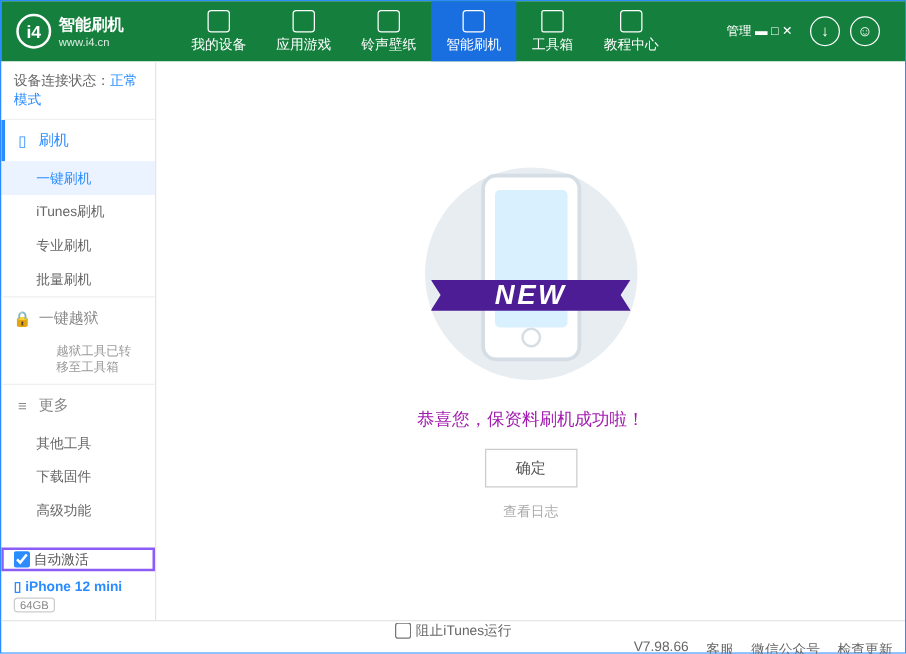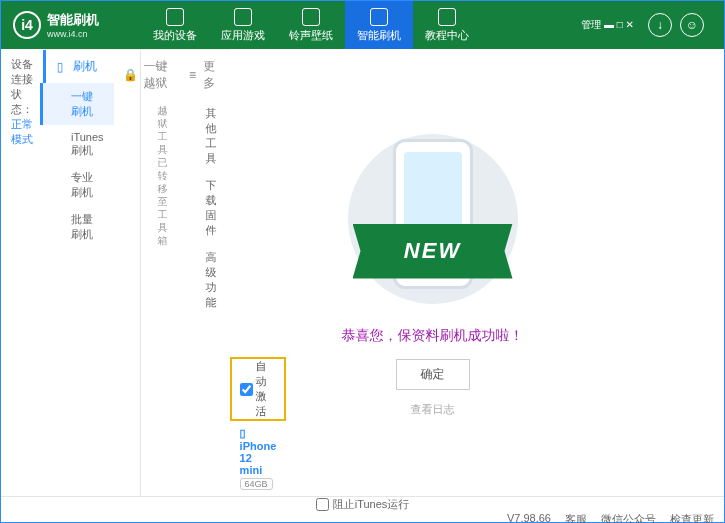--- a/index.html
+++ b/index.html
@@ -13,44 +13,44 @@
 .logo-text .url { font-size: 9px; opacity: 0.85; }
 .navs { display: flex; flex: 1; height: 48px; }
 .nav-item { display: flex; flex-direction: column; align-items: center; justify-content: center; padding: 0 12px; font-size: 11px; cursor: pointer; min-width: 58px; }
 .nav-item.active { background: #1a6fe0; }
 .nav-icon { width: 18px; height: 18px; margin-bottom: 2px; border: 1.5px solid #fff; border-radius: 3px; }
 .nav-icon.briefcase { border-radius: 2px; position: relative; }
 .title-controls { display: flex; align-items: center; gap: 8px; padding-right: 20px; font-size: 10px; }
 .ctrl-icon { width: 24px; height: 24px; border: 1.5px solid #fff; border-radius: 50%; display: flex; align-items: center; justify-content: center; font-size: 12px; cursor: pointer; }
 .win-btns { display: flex; gap: 4px; margin-right: 6px; }
 .body { flex: 1; display: flex; overflow: hidden; }
-.sidebar { width: 140px; border-right: 1px solid #e5e5e5; display: flex; flex-direction: row; font-size: 12px; }
+.sidebar { width: 124px; border-right: 1px solid #e5e5e5; display: flex; flex-direction: column; font-size: 12px; }
 .conn-status { padding: 8px 10px; font-size: 11px; color: #666; }
 .conn-status .val { color: #2b8cff; }
 .side-section { border-top: 1px solid #f0f0f0; }
 .side-head { display: flex; align-items: center; padding: 8px 10px; color: #888; cursor: pointer; }
 .side-head.blue { color: #2b8cff; border-left: 3px solid #2b8cff; padding-left: 7px; }
 .side-head .ic { width: 14px; height: 14px; margin-right: 6px; display: inline-flex; align-items: center; justify-content: center; }
 .side-sub { padding: 6px 10px 6px 28px; color: #666; cursor: pointer; font-size: 11px; }
 .side-sub.active { background: #eaf3ff; color: #2b8cff; border-left: 3px solid #2b8cff; margin-left: -3px; padding-left: 28px; }
 .side-note { padding: 4px 10px 6px 44px; color: #999; font-size: 10px; line-height: 1.3; }
 .sidebar-bottom { margin-top: auto; }
-.checks { border: 2px solid #eab308; padding: 0 8px; display: flex; gap: 26px; font-size: 11px; }
+.checks { border: 2px solid #8b5cf6; padding: 0 8px; display: flex; gap: 26px; font-size: 11px; }
 .checks label { display: flex; align-items: center; gap: 3px; color: #555; cursor: pointer; }
 .checks input { accent-color: #2b8cff; }
 .device { padding: 6px 10px; font-size: 11px; }
 .device .dname { color: #2b8cff; font-weight: bold; }
 .device .badge { display: inline-block; border: 1px solid #ccc; border-radius: 3px; padding: 0 4px; font-size: 9px; color: #888; margin-top: 2px; }
 .main { flex: 1; display: flex; flex-direction: column; align-items: center; justify-content: center; position: relative; }
 .illustration { width: 180px; height: 180px; position: relative; }
 .circle-bg { width: 170px; height: 170px; background: #e8edf2; border-radius: 50%; position: absolute; top: 5px; left: 5px; }
 .phone { width: 80px; height: 150px; background: #fff; border: 3px solid #d5dde5; border-radius: 12px; position: absolute; left: 50px; top: 10px; }
 .phone::before { content: ''; position: absolute; top: 10px; left: 8px; right: 8px; bottom: 24px; background: #d9f0ff; border-radius: 4px; }
 .phone::after { content: ''; position: absolute; bottom: 8px; left: 50%; transform: translateX(-50%); width: 12px; height: 12px; border: 2px solid #d5dde5; border-radius: 50%; }
-.ribbon { position: absolute; top: 95px; left: 10px; right: 10px; height: 55px; background: #15803d; display: flex; align-items: center; justify-content: center; color: #fff; font-weight: bold; font-size: 22px; font-style: italic; letter-spacing: 2px; clip-path: polygon(0 0, 100% 0, 95% 50%, 100% 100%, 0 100%, 5% 50%); }
+.ribbon { position: absolute; top: 95px; left: 10px; right: 10px; height: 25px; background: #4c1d95; display: flex; align-items: center; justify-content: center; color: #fff; font-weight: bold; font-size: 22px; font-style: italic; letter-spacing: 2px; clip-path: polygon(0 0, 100% 0, 95% 50%, 100% 100%, 0 100%, 5% 50%); }
 .msg { margin-top: 18px; font-size: 14px; color: #a21caf; }
 .ok-btn { margin-top: 14px; padding: 6px 24px; border: 1px solid #ccc; background: #fff; font-size: 12px; cursor: pointer; color: #555; }
 .log-link { margin-top: 12px; font-size: 11px; color: #aaa; cursor: pointer; }
 .statusbar { height: 26px; border-top: 1px solid #e5e5e5; display: flex; align-items: center; padding: 0 10px; font-size: 11px; color: #666; flex-direction: column; }
 .statusbar .left { display: flex; align-items: center; gap: 4px; }
 .statusbar .right { margin-left: auto; display: flex; gap: 14px; }
 .statusbar .right span { cursor: pointer; }
 </style>
 </head>
 <body>
@@ -73,20 +73,24 @@
           <div class="nav-icon"></div>
           <span>应用游戏</span>
         </div>
       <div class="nav-item">
           <div class="nav-icon"></div>
           <span>铃声壁纸</span>
         </div>
       <div class="nav-item active">
           <div class="nav-icon"></div>
           <span>智能刷机</span>
+        </div>
+      <div class="nav-item">
+          <div class="nav-icon briefcase"></div>
+          <span>工具箱</span>
         </div>
       <div class="nav-item">
           <div class="nav-icon"></div>
           <span>教程中心</span>
         </div>
     </div>
     <div class="title-controls">
       <div class="win-btns">管理 ▬ □ ✕</div>
       <div class="ctrl-icon">↓</div>
       <div class="ctrl-icon">☺</div>

